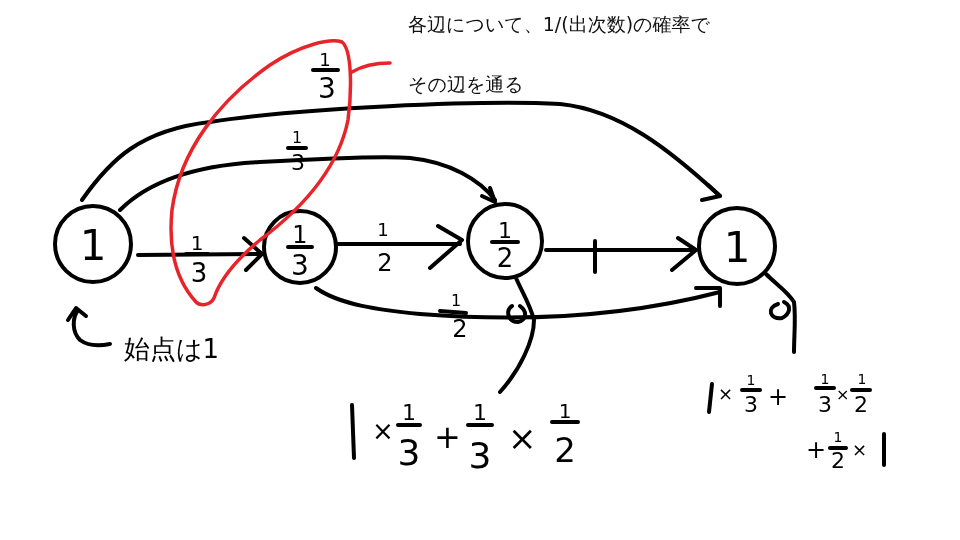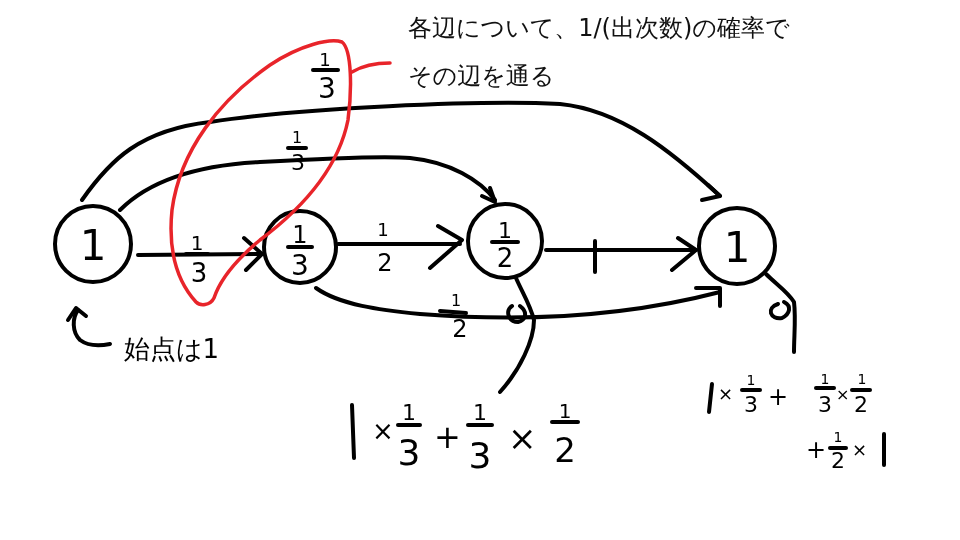--- a/index.html
+++ b/index.html
@@ -1,20 +1,20 @@
 <!DOCTYPE html>
 <html><head>
   <meta charset="utf-8">
   <style>
     html, body { margin: 0; padding: 0; background: #ffffff; }
     body { width: 960px; height: 540px; position: relative; overflow: hidden; font-family: "DejaVu Sans", sans-serif; }
     .canvas { position: absolute; left: 0; top: 0; width: 960px; height: 540px; }
-    .caption { position: absolute; font-family: "DejaVu Sans", sans-serif; font-size: 24px; color: #111; white-space: nowrap; letter-spacing: 0px; }
+    .caption { position: absolute; font-family: "DejaVu Sans", sans-serif; font-size: 19px; color: #111; white-space: nowrap; letter-spacing: 0px; }
     .cap1 { left: 408px; top: 12px; }
-    .cap2 { left: 408px; top: 60px; }
+    .cap2 { left: 408px; top: 72px; }
     svg text { font-family: "DejaVu Sans", sans-serif; }
     .hw { stroke: #000; stroke-width: 4; fill: none; stroke-linecap: round; stroke-linejoin: round; }
     .hwr { stroke: #e8242a; stroke-width: 3.5; fill: none; stroke-linecap: round; stroke-linejoin: round; }
     .lbl { font-family: "DejaVu Sans", sans-serif; fill: #000; }
   </style>
 </head>
 <body>
 
 <div class="caption cap1">各辺について、1/(出次数)の確率で</div>
 <div class="caption cap2">その辺を通る</div>

